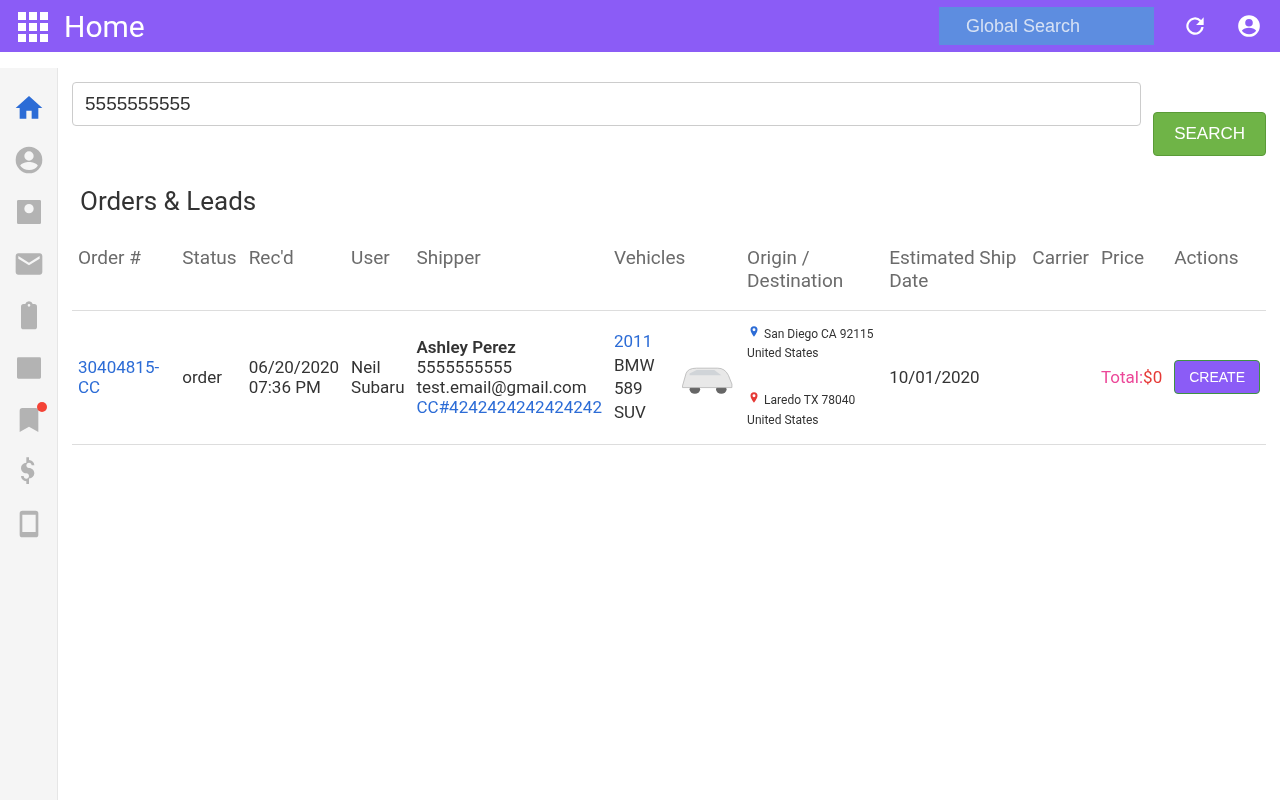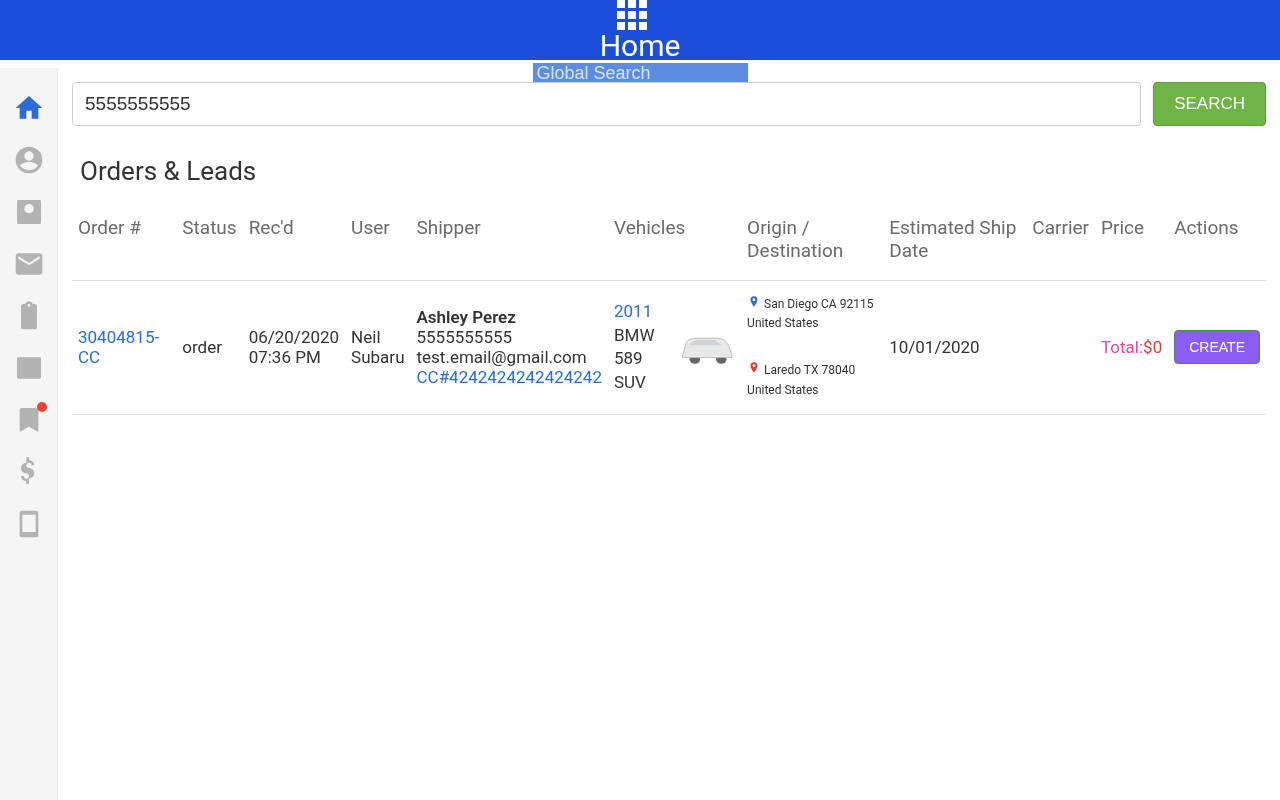--- a/index.html
+++ b/index.html
@@ -1,39 +1,38 @@
 <!DOCTYPE html>
 <html><head>
 <meta charset="utf-8">
 <style>
   * { box-sizing: border-box; margin: 0; padding: 0; }
   body { font-family: -apple-system, "Segoe UI", Roboto, Helvetica, Arial, sans-serif; background: #fff; width: 1280px; height: 800px; overflow: hidden; color: #333; }
 
   
   .header {
-    height: 60px;
-    background: #1d4ed8;
+    height: 52px;
+    background: #8b5cf6;
     display: flex;
     align-items: center;
     padding: 0 18px;
     color: #fff;
-    flex-direction: column;
   }
   .apps-icon { width: 28px; height: 28px; display: grid; grid-template-columns: repeat(3,8px); grid-template-rows: repeat(3,8px); gap: 3px; margin-right: 18px; cursor:pointer; }
   .apps-icon span { background:#fff; width: 8px; height:8px; }
   .header-title { font-size: 30px; font-weight: 400; }
   .header-spacer { flex: 1; }
   .global-search {
     width: 215px;
     height: 38px;
     border: none;
     background: #5d8de0;
     color: #fff;
     font-size: 18px;
-    padding: 0 4px;
+    padding: 0 27px;
     border-radius: 0;
   }
   .global-search::placeholder { color: #d6e1f4; }
   .hdr-icon { width: 26px; height: 26px; fill: #fff; margin-left: 28px; cursor:pointer; }
 
   
   .sidebar {
     position: absolute;
     left: 0;
     top: 68px;
@@ -73,20 +72,21 @@
   }
   .search-btn {
     height: 44px;
     padding: 0 20px;
     background: #6fb447;
     color: #fff;
     border: 1px solid #5a9b37;
     border-radius: 4px;
     font-size: 17px;
     cursor: pointer;
+    margin-top: 30px;
   }
 
   .section-title { font-size: 26px; color: #333; font-weight: 400; margin: 0 0 22px 8px; }
 
   table { width: 100%; border-collapse: collapse; font-size: 17px; }
   th { text-align: left; color: #6b6b6b; font-weight: 400; padding: 8px 6px 18px 6px; border-bottom: 1px solid #ddd; vertical-align: top; font-size: 19px;}
   td { padding: 14px 6px; border-bottom: 1px solid #ddd; vertical-align: middle; }
   a.link { color: #2c6cd6; text-decoration: none; }
   .bold { font-weight: 600; color: #333; }
 

